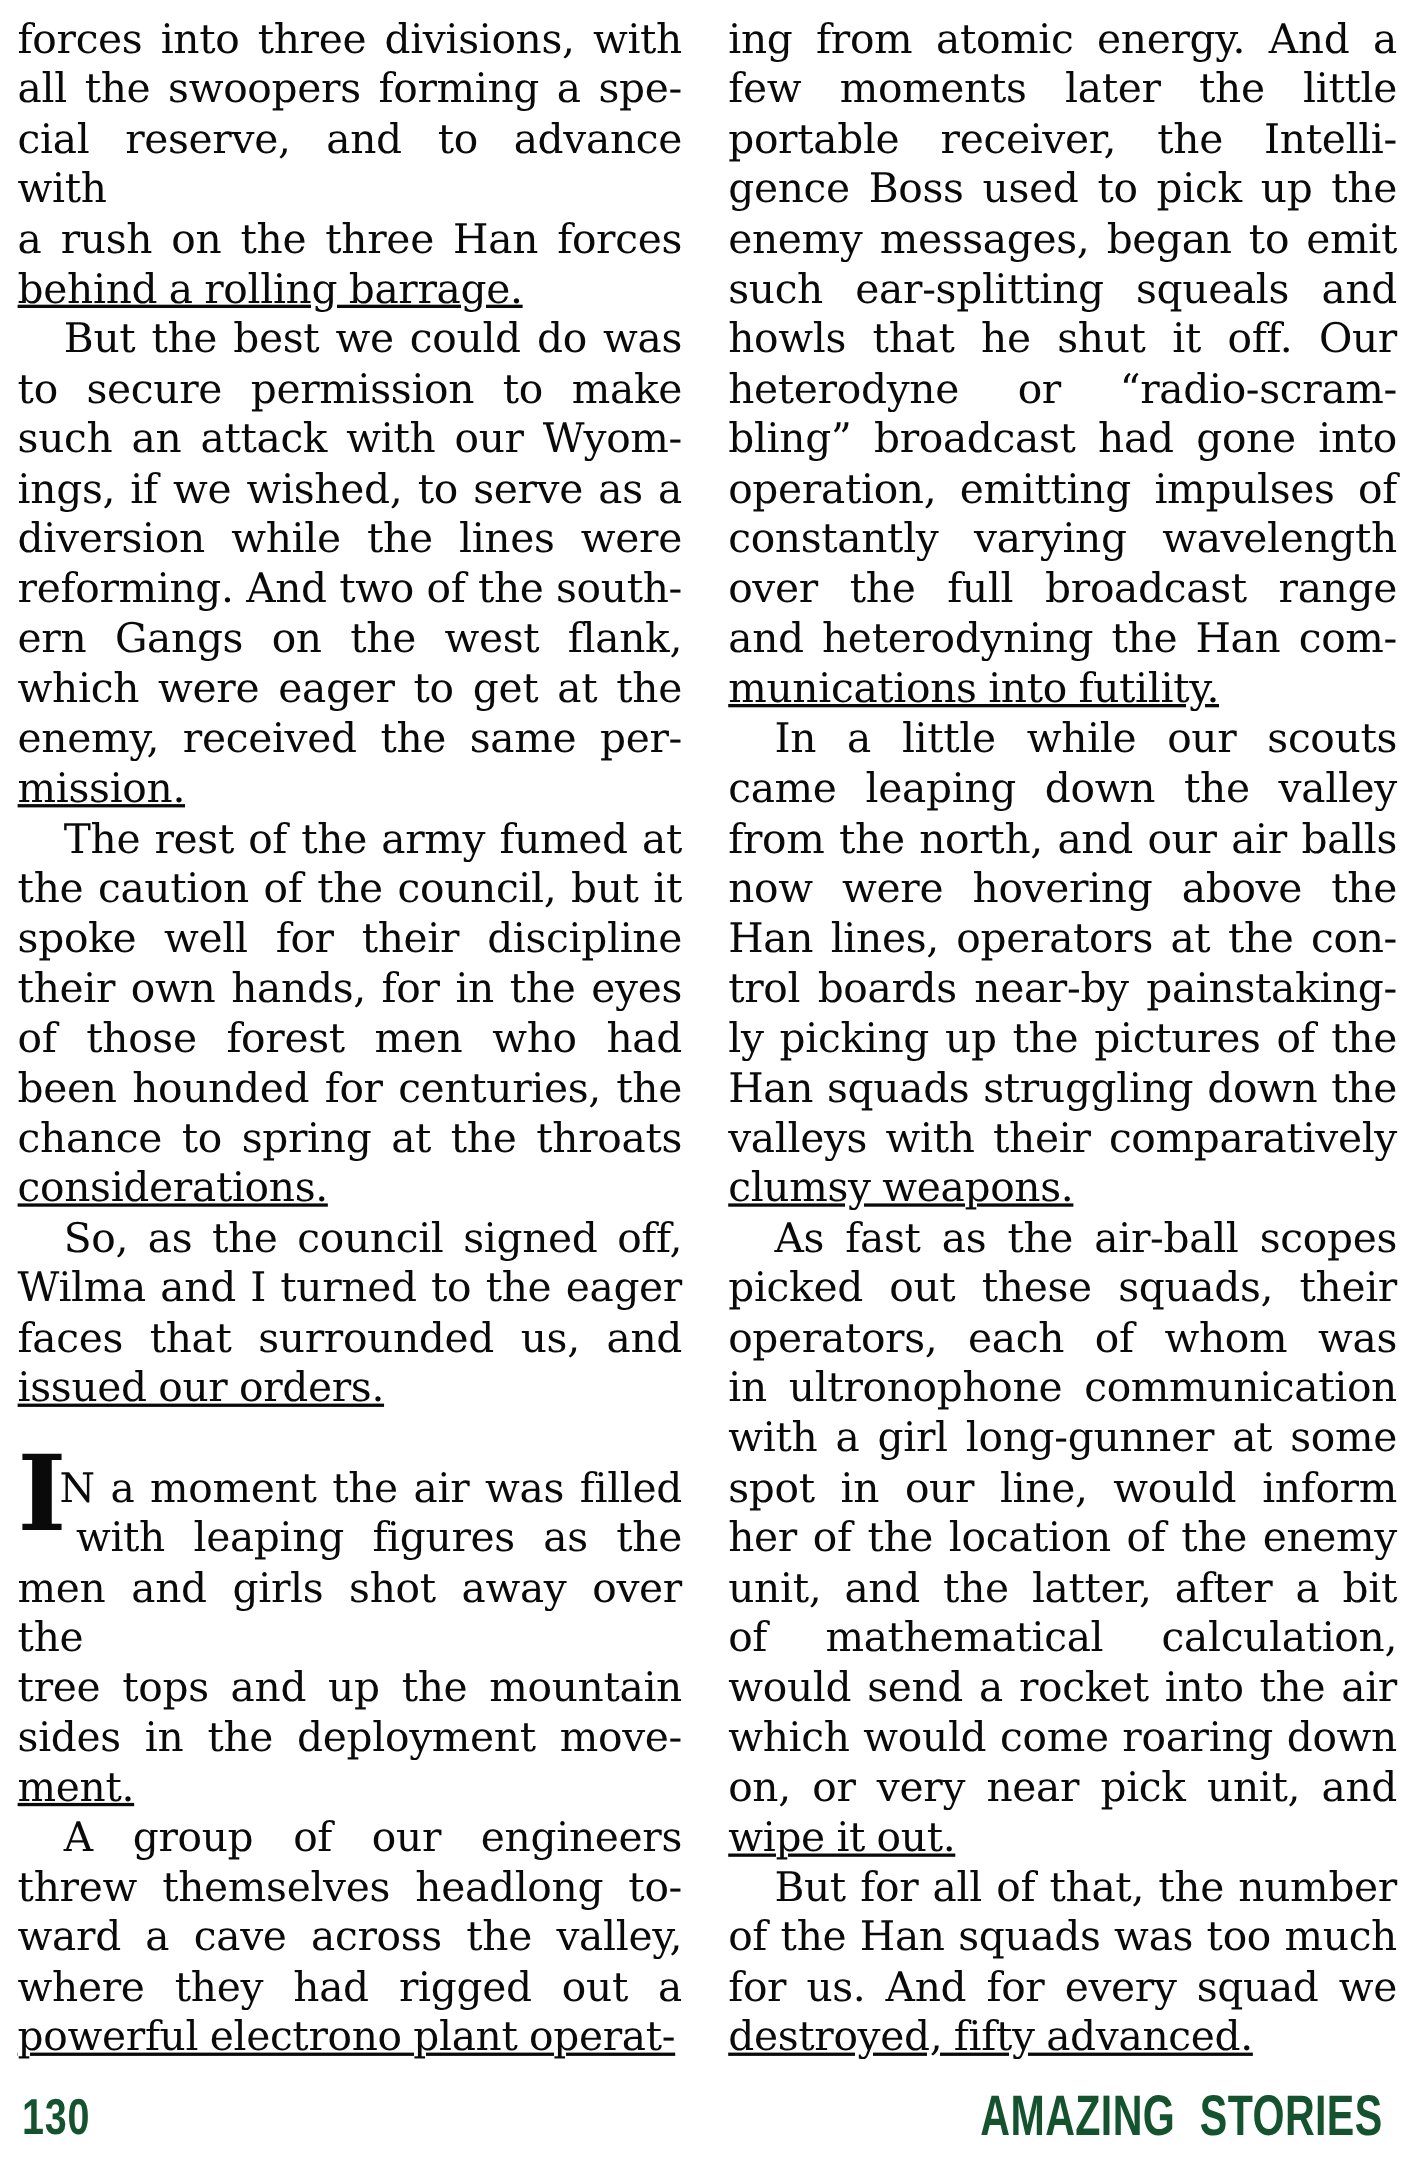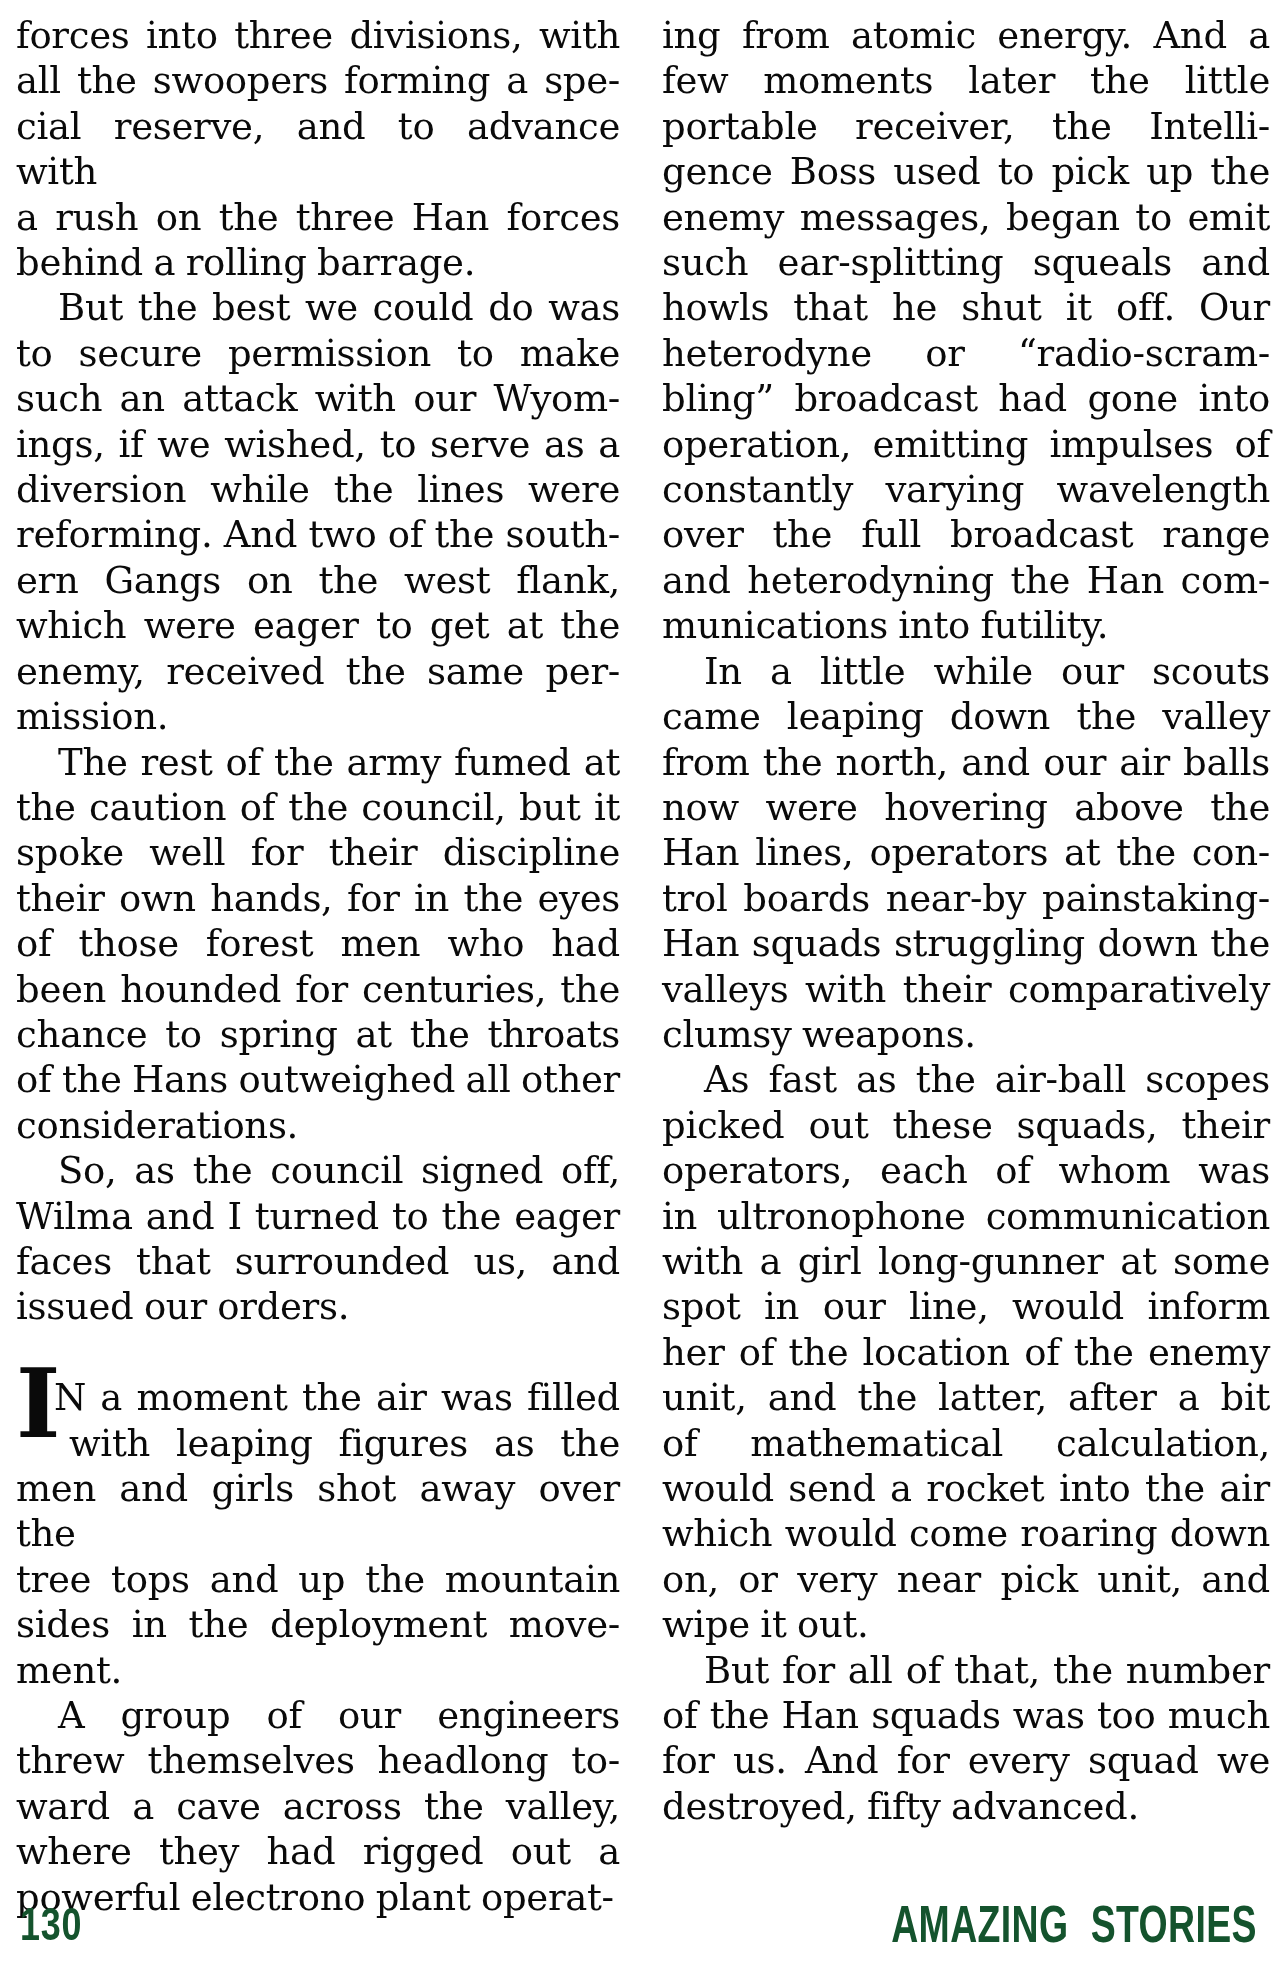--- a/index.html
+++ b/index.html
@@ -19,21 +19,21 @@
   .para.section-break{margin-top:45.4px;}
   .line{
     font-size:37px;
     line-height:45.4px;
     letter-spacing:-0.3px;
     word-spacing:-1px;
     text-align:justify;
     text-align-last:justify;
     text-justify:inter-word;
   }
-  .line.last{text-align:left;text-align-last:left;}
+  .line.last{text-align:left;text-align-last:left;text-decoration:underline;}
   .line.indent{text-indent:42px;}
   .line.dc1{padding-left:38px;margin-top:25px;}
   .line.dc2{padding-left:53px;}
   .dropcap{
     position:absolute;
     left:0;
     top:-19px;
     font-size:95px;
     line-height:95px;
     font-weight:bold;
@@ -91,21 +91,20 @@
         <div class="line last">mission.</div>
       </div>
       <div class="para">
         <div class="line indent">The rest of the army fumed at</div>
         <div class="line">the caution of the council, but it</div>
         <div class="line">spoke well for their discipline</div>
         <div class="line">their own hands, for in the eyes</div>
         <div class="line">of those forest men who had</div>
         <div class="line">been hounded for centuries, the</div>
         <div class="line">chance to spring at the throats</div>
-        <div class="line">of the Hans outweighed all other</div>
         <div class="line last">considerations.</div>
       </div>
       <div class="para">
         <div class="line indent">So, as the council signed off,</div>
         <div class="line">Wilma and I turned to the eager</div>
         <div class="line">faces that surrounded us, and</div>
         <div class="line last">issued our orders.</div>
       </div>
       <div class="para section-break has-dropcap">
         <span class="dropcap">I</span>
@@ -141,20 +140,21 @@
         <div class="line">and heterodyning the Han com-</div>
         <div class="line last">munications into futility.</div>
       </div>
       <div class="para">
         <div class="line indent">In a little while our scouts</div>
         <div class="line">came leaping down the valley</div>
         <div class="line">from the north, and our air balls</div>
         <div class="line">now were hovering above the</div>
         <div class="line">Han lines, operators at the con-</div>
         <div class="line">trol boards near-by painstaking-</div>
+        <div class="line">ly picking up the pictures of the</div>
         <div class="line">Han squads struggling down the</div>
         <div class="line">valleys with their comparatively</div>
         <div class="line last">clumsy weapons.</div>
       </div>
       <div class="para">
         <div class="line indent">As fast as the air-ball scopes</div>
         <div class="line">picked out these squads, their</div>
         <div class="line">operators, each of whom was</div>
         <div class="line">in ultronophone communication</div>
         <div class="line">with a girl long-gunner at some</div>

